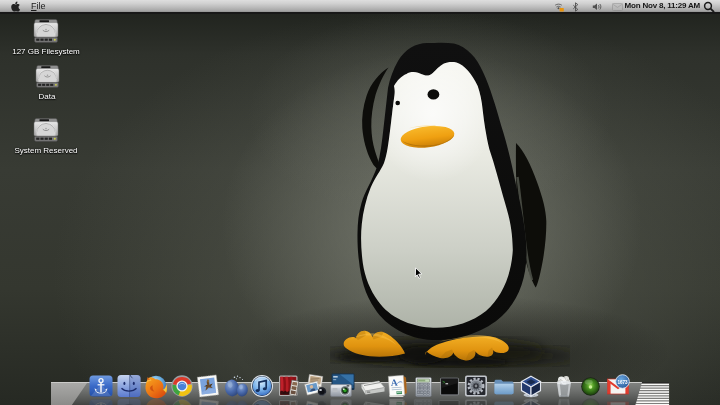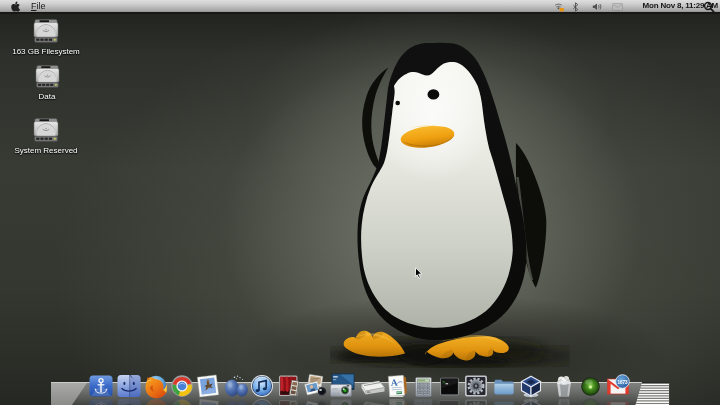--- a/index.html
+++ b/index.html
@@ -11,21 +11,21 @@
  radial-gradient(300px 250px at 432px 225px, rgba(125,128,117,0.8) 0%, rgba(125,128,117,0) 70%),
  radial-gradient(500px 360px at 428px 275px, rgba(95,98,88,0.7) 0%, rgba(95,98,88,0) 75%),
  linear-gradient(180deg,#1d201b 0px,#2e312b 55px,#383b34 170px,#34372f 290px,#262923 405px);}
 
 .menubar{position:absolute;left:0;top:0;width:720px;height:12px;
  background:linear-gradient(180deg,#dedede 0%,#d0d0d0 30%,#bababa 62%,#a6a6a6 88%,#929292 100%);
  border-bottom:2px solid #181818;}
 .mb-apple{position:absolute;left:10px;top:1px;}
 .mb-file{position:absolute;left:31px;top:0;font-size:9px;line-height:12px;color:#1c1c1c;}
 .mb-file u{text-decoration:underline;}
-.mb-clock{position:absolute;right:2px;top:0;font-size:8px;line-height:12px;color:#151515;font-weight:700;letter-spacing:-0.2px;}
+.mb-clock{position:absolute;right:20px;top:0;font-size:8px;line-height:12px;color:#151515;font-weight:700;letter-spacing:-0.2px;}
 
 .dico{position:absolute;width:90px;text-align:center;}
 .dico .dlabel{margin-top:1px;font-size:8px;line-height:8px;color:#fff;text-shadow:0 1px 1px rgba(0,0,0,0.95),0 0 2px rgba(0,0,0,0.8);white-space:nowrap;}
 
 .dock{position:absolute;left:0;top:0;width:720px;height:405px;}
 .floor{position:absolute;left:51px;top:383px;width:618px;height:22px;
  background:linear-gradient(180deg,#808280 0%,#6e706e 35%,#545654 75%,#424442 100%);}
 .floorline{position:absolute;left:51px;top:382px;width:618px;height:1px;background:#cbcbc9;}
 .lcap{position:absolute;left:51px;top:383px;width:36px;height:22px;
  background:linear-gradient(180deg,#a9a9a7,#8b8b89);
@@ -273,21 +273,21 @@
  <rect x="11.6" y="19.6" width="3.2" height="2.2" fill="#242424"></rect>
  <rect x="15.8" y="19.6" width="3.2" height="2.2" fill="#242424"></rect>
  <circle cx="21.8" cy="20.7" r="1" fill="#cdd14a"></circle>
 </symbol>
 </defs>
 </svg>
 <div class="dico" style="left:1px;top:19px">
  <svg width="26" height="24" viewBox="0 0 26 24">
         <use href="#s-hd"></use>
       </svg>
- <div class="dlabel">163 GB Filesystem</div>
+ <div class="dlabel">127 GB Filesystem</div>
 </div>
 <div class="dico" style="left:1px;top:118px">
  <svg width="26" height="24" viewBox="0 0 26 24">
         <use href="#s-hd"></use>
       </svg>
  <div class="dlabel">System Reserved</div>
 </div>
 <div class="dico" style="left:2px;top:65px">
  <svg width="25" height="23" viewBox="0 0 26 24">
         <use href="#s-hd"></use>

